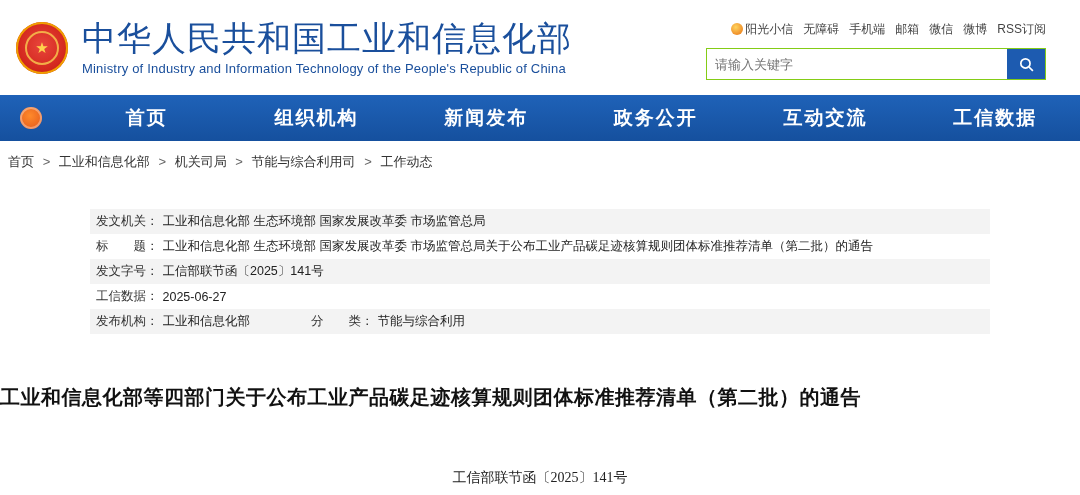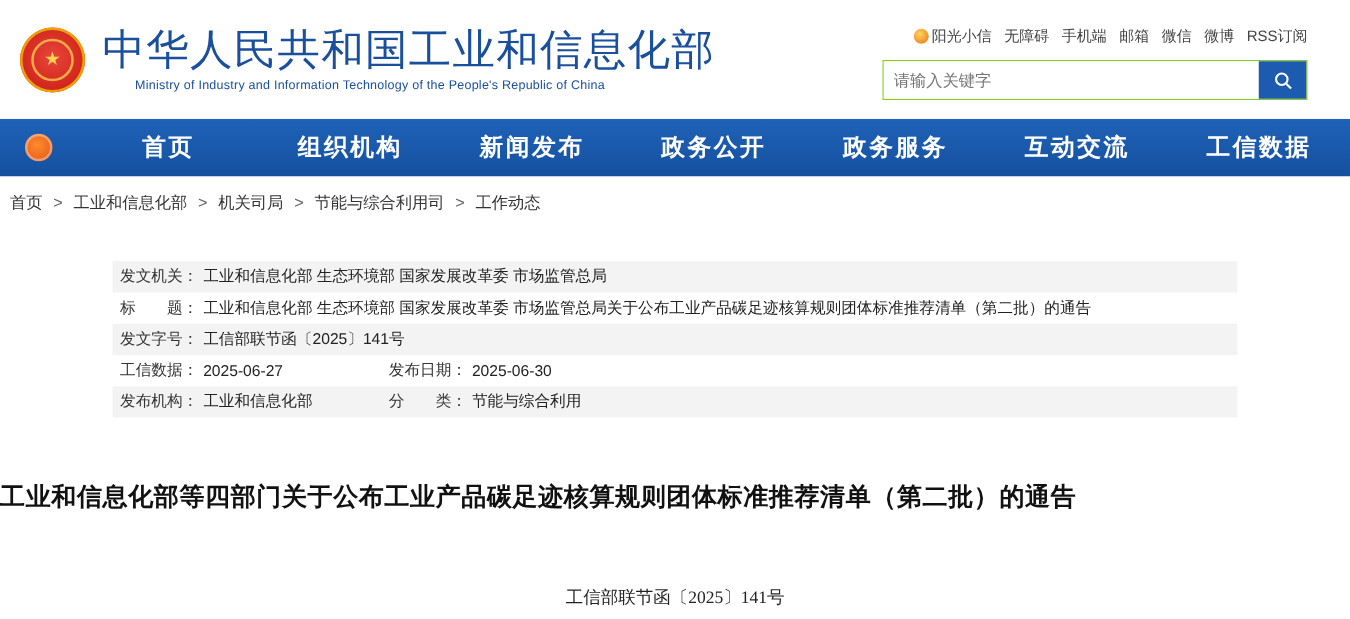--- a/index.html
+++ b/index.html
@@ -54,26 +54,25 @@
   .title-cn {
     font-family: "Liberation Serif", serif;
     font-weight: normal;
     font-size: 34px;
     letter-spacing: 1px;
     color: #1a4f9c;
     line-height: 1.15;
     white-space: nowrap;
   }
   .title-en {
-    font-size: 10px;
+    font-size: 13px;
     color: #1a4f9c;
     margin-top: 3px;
     white-space: nowrap;
     letter-spacing: .2px;
-    margin-left: 26px;
   }
 
   
   .top-right {
     position: absolute;
     right: 34px;
     top: 20px;
     width: 340px;
   }
   .top-links {
@@ -250,21 +249,20 @@
 
 <div class="nav">
   <div class="nav-logo">
     <div class="mini"></div>
   </div>
   <div class="nav-items">
     <div class="nav-item">首页</div>
     <div class="nav-item">组织机构</div>
     <div class="nav-item">新闻发布</div>
     <div class="nav-item">政务公开</div>
-    <div class="nav-item">政务服务</div>
     <div class="nav-item">互动交流</div>
     <div class="nav-item">工信数据</div>
   </div>
 </div>
 
 <div class="breadcrumb">
   <span class="crumb">首页</span>
   <span class="sep">&gt;</span>
   <span class="crumb">工业和信息化部</span>
   <span class="sep">&gt;</span>
@@ -296,24 +294,20 @@
       <span class="meta-label">发文字号：</span>
       <span class="meta-value">工信部联节函〔2025〕141号</span>
     </div>
   </div>
 
   <div class="meta-row">
     <div class="meta-cell first">
       <span class="meta-label">工信数据：</span>
       <span class="meta-value">2025-06-27</span>
     </div>
-    <div class="meta-cell">
-      <span class="meta-label">发布日期：</span>
-      <span class="meta-value">2025-06-30</span>
-    </div>
   </div>
 
   <div class="meta-row alt">
     <div class="meta-cell first">
       <span class="meta-label">发布机构：</span>
       <span class="meta-value">工业和信息化部</span>
     </div>
     <div class="meta-cell">
       <span class="meta-label">分　　类：</span>
       <span class="meta-value">节能与综合利用</span>

